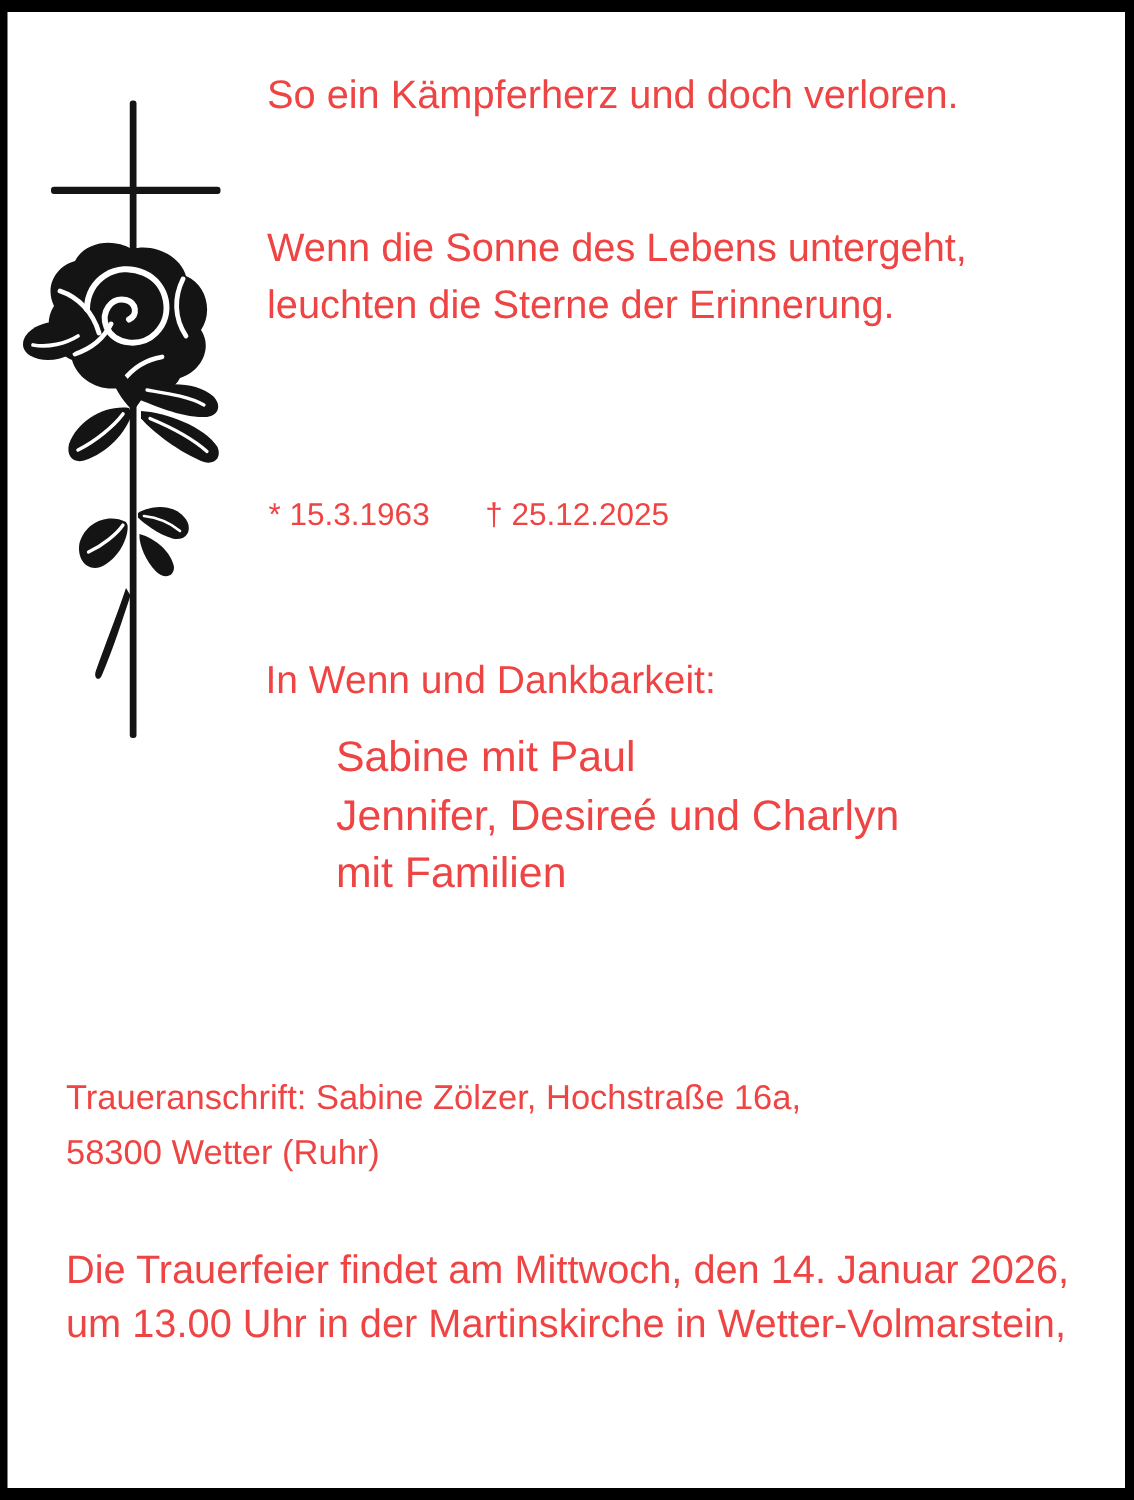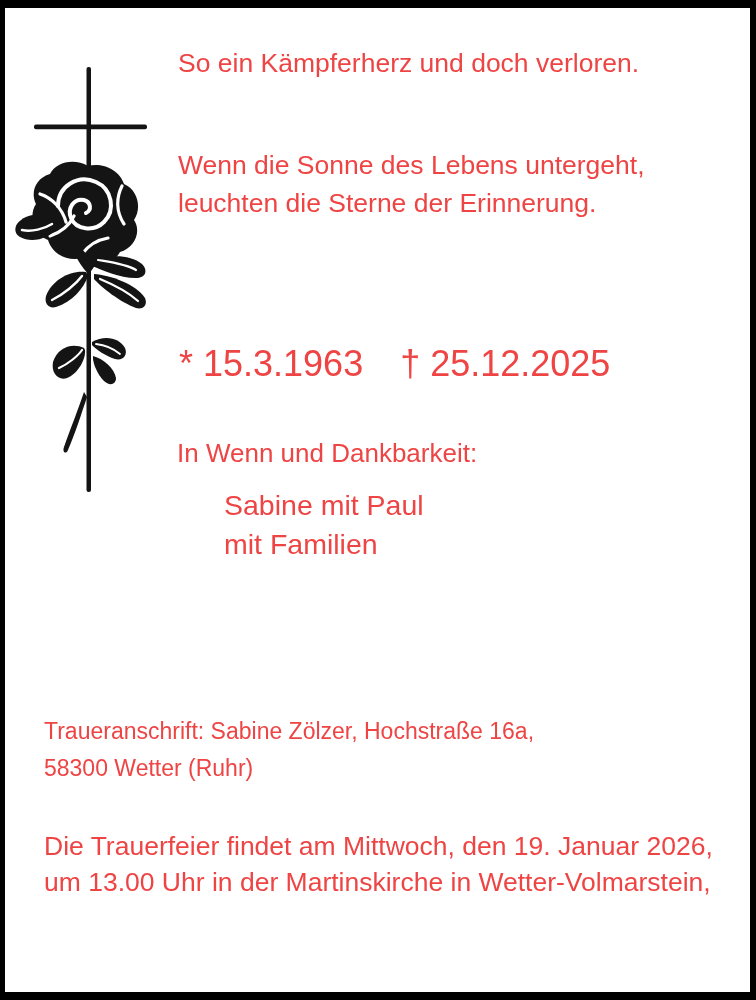--- a/index.html
+++ b/index.html
@@ -43,22 +43,22 @@
     font-size: 26.5px; line-height: 38px;
   }
   .name {
     left: 176px; top: 254px;
     margin: 0;
     font-size: 52px; line-height: 60px;
     font-weight: 400;
     letter-spacing: 0.8px;
   }
   .dates {
-    left: 179px; top: 348px;
-    font-size: 36px; line-height: 32px;
+    left: 179px; top: 328px;
+    font-size: 21px; line-height: 32px;
     display: flex; gap: 37px; justify-content: center;
   }
   .intro {
     left: 177px; top: 437px;
     font-size: 26px; line-height: 32px;
   }
   .mourners {
     left: 180px; top: 486px;
     font-size: 28.5px; line-height: 38.5px; margin-left: 44px;
   }
@@ -123,25 +123,26 @@
 
   <div class="txt dates">
     <span>* 15.3.1963</span>
     <span>† 25.12.2025</span>
   </div>
 
   <div class="txt intro">In Wenn und Dankbarkeit:</div>
 
   <div class="txt mourners">
     <div>Sabine mit Paul</div>
+    <div>Jennifer, Desireé und Charlyn</div>
     <div>mit Familien</div>
   </div>
 
   <div class="txt address">
     <div>Traueranschrift: Sabine Zölzer, Hochstraße 16a,</div>
     <div>58300 Wetter (Ruhr)</div>
   </div>
 
   <div class="txt funeral">
-    <div>Die Trauerfeier findet am Mittwoch, den 19. Januar 2026,</div>
+    <div>Die Trauerfeier findet am Mittwoch, den 14. Januar 2026,</div>
     <div>um 13.00 Uhr in der Martinskirche in Wetter-Volmarstein,</div>
   </div>
 </div>
 
 </body></html>

